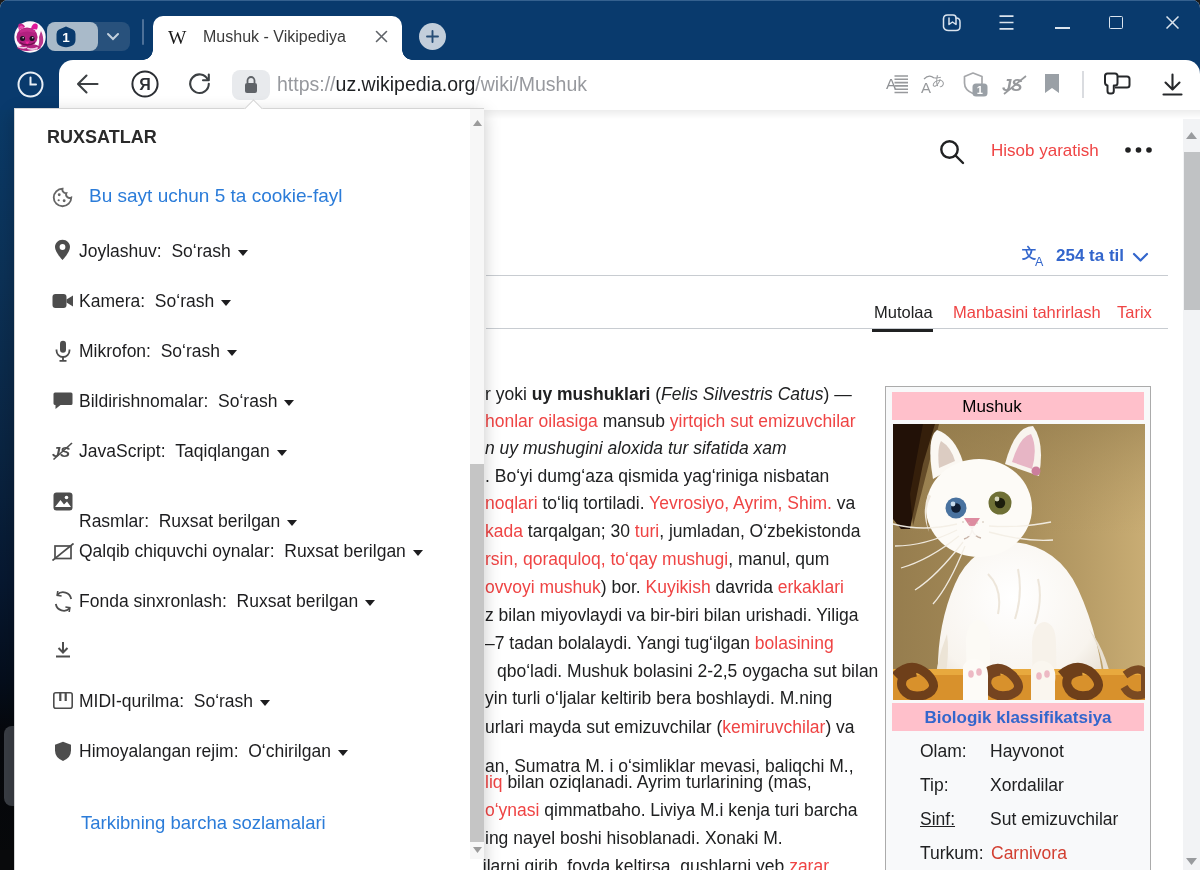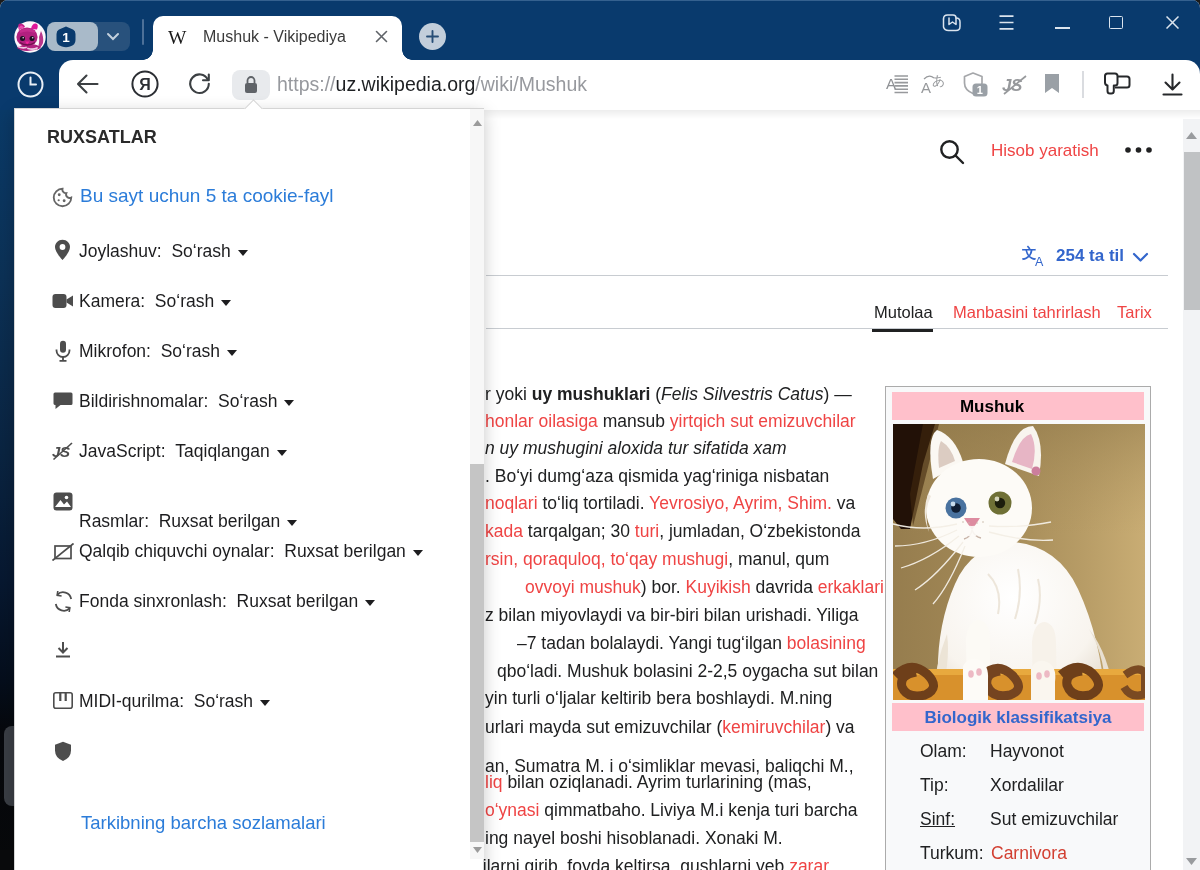--- a/index.html
+++ b/index.html
@@ -52,38 +52,38 @@
       <div class="abs" style="left:872px;top:219px;width:61px;height:2.5px;background:#202122;"></div>
 
       <div id="article" class="wtext">
         <div class="t" style="left:485px;top:274px;">r yoki <b>uy mushuklari</b> (<i>Felis Silvestris Catus</i>) —</div>
         <div class="t" style="left:485px;top:301px;"><span class="wblue">honlar oilasiga</span> mansub <span class="wblue">yirtqich sut emizuvchilar</span></div>
         <div class="t" style="left:485px;top:328px;font-style:italic;">n uy mushugini aloxida tur sifatida xam</div>
         <div class="t" style="left:485px;top:356px;">. Boʻyi dumgʻaza qismida yagʻriniga nisbatan</div>
         <div class="t" style="left:485px;top:383px;"><span class="wblue">noqlari</span> toʻliq tortiladi. <span class="wblue">Yevrosiyo,</span> <span class="wblue">Ayrim,</span> <span class="wblue">Shim.</span> va</div>
         <div class="t" style="left:485px;top:411px;"><span class="wblue">kada</span> tarqalgan; 30 <span class="wblue">turi</span>, jumladan, Oʻzbekistonda</div>
         <div class="t" style="left:485px;top:439px;"><span class="wblue">rsin, qoraquloq, toʻqay mushugi</span>, manul, qum</div>
-        <div class="t" style="left:485px;top:467px;padding-left:40px;"><span class="wblue">ovvoyi mushuk</span>) bor. <span class="wblue">Kuyikish</span> davrida <span class="wblue">erkaklari</span></div>
+        <div class="t" style="left:485px;top:467px;"><span class="wblue">ovvoyi mushuk</span>) bor. <span class="wblue">Kuyikish</span> davrida <span class="wblue">erkaklari</span></div>
         <div class="t" style="left:485px;top:495px;">z bilan miyovlaydi va bir-biri bilan urishadi. Yiliga</div>
-        <div class="t" style="left:485px;top:523px;margin-left:32px;">–7 tadan bolalaydi. Yangi tugʻilgan <span class="wblue">bolasining</span></div>
+        <div class="t" style="left:485px;top:523px;">–7 tadan bolalaydi. Yangi tugʻilgan <span class="wblue">bolasining</span></div>
         <div class="t" style="left:497px;top:551px;">qboʻladi. Mushuk bolasini 2-2,5 oygacha sut bilan</div>
         <div class="t" style="left:485px;top:578px;">yin turli oʻljalar keltirib bera boshlaydi. M.ning</div>
         <div class="t" style="left:485px;top:607px;">urlari mayda sut emizuvchilar (<span class="wblue">kemiruvchilar</span>) va</div>
         <div class="t" style="left:485px;top:646px;">an, Sumatra M. i oʻsimliklar mevasi, baliqchi M.,</div>
         <div class="t" style="left:485px;top:662px;"><span class="wblue">liq</span> bilan oziqlanadi. Ayrim turlarining (mas,</div>
         <div class="t" style="left:485px;top:690px;"><span class="wblue">oʻynasi</span> qimmatbaho. Liviya M.i kenja turi barcha</div>
         <div class="t" style="left:485px;top:718px;">ing nayel boshi hisoblanadi. Xonaki M.</div>
         <div class="t" style="left:403px;top:746px;">kemiruvchilarni qirib, foyda keltirsa, qushlarni yeb <span class="wblue">zarar</span></div>
       </div>
 
       <div class="abs" style="left:95px;top:751px;width:273px;height:9px;border:1px solid #bbb;background:linear-gradient(90deg,#2a1a12 0%,#55301c 6%,#8a5a35 12%,#b08a55 20%,#caa87a 30%,#e8d8c0 42%,#f2e4e0 52%,#eed8d8 60%,#e0c8b0 72%,#caa06a 82%,#7a4a28 92%,#3a2415 100%);"></div>
 
       <div class="abs" style="left:885px;top:276px;width:266px;height:500px;border:1px solid #ababab;background:#f8f9fa;"></div>
       <div class="abs" style="left:892px;top:282px;width:252px;height:28px;background:#ffc0cb;"></div>
-      <div class="t" style="left:892px;top:287px;width:200px;text-align:center;font-size:17px;font-weight:bold;color:#000;">Mushuk</div>
+      <div class="t" style="left:892px;top:287px;width:200px;text-align:center;font-size:17px;font-weight:normal;color:#000;">Mushuk</div>
       <div id="catphoto" class="abs" style="left:893px;top:314px;width:252px;height:276px;overflow:hidden;">
         <svg width="252" height="276" viewBox="0 0 252 276">
           <defs>
             <linearGradient id="bgw" x1="0" y1="0" x2="1" y2="0">
               <stop offset="0" stop-color="#967d4e"></stop>
                 <stop offset="0.45" stop-color="#a58b58"></stop>
               <stop offset="0.75" stop-color="#b79c66"></stop>
                 <stop offset="1" stop-color="#c9ad74"></stop>
             </linearGradient>
             <linearGradient id="bgv" x1="0" y1="0" x2="0" y2="1">
@@ -314,21 +314,21 @@
   <div id="panel" class="abs" style="left:14px;top:108px;width:470px;height:788px;background:#fff;border:1px solid #d5d5d5;box-shadow:0 5px 16px rgba(0,0,0,0.22);">
     <div class="abs" style="left:232px;top:-7px;width:13px;height:13px;background:#fff;border-left:1px solid #d5d5d5;border-top:1px solid #d5d5d5;transform:rotate(45deg);"></div>
     <div class="t" style="left:32px;top:18px;font-size:18px;font-weight:bold;color:#2a2a2a;">RUXSATLAR</div>
     <div id="rows" style="position:absolute;left:0;top:0;width:455px;height:750px;color:#1d1d1f;font-size:17.5px;">
       <svg class="abs" style="left:36px;top:77px;" width="23" height="23" viewBox="0 0 21 21">
         <path d="M18.5 10.5 A8 8 0 1 1 10.5 2.5 A3.2 3.2 0 0 0 14 6.5 A3.2 3.2 0 0 0 18.5 10.5 Z" fill="none" stroke="#666" stroke-width="1.7"></path>
         <circle cx="7.5" cy="8" r="1.3" fill="#666"></circle>
           <circle cx="12" cy="13.5" r="1.3" fill="#666"></circle>
           <circle cx="7" cy="13" r="1" fill="#666"></circle>
       </svg>
-      <div class="t" style="left:65px;top:76px;color:#2b7cd9;font-size:19px;">Bu sayt uchun 5 ta cookie-fayl</div>
+      <div class="t" style="left:74px;top:76px;color:#2b7cd9;font-size:19px;">Bu sayt uchun 5 ta cookie-fayl</div>
       <svg class="abs" style="left:39px;top:130px;" width="17" height="22" viewBox="0 0 17 22">
         <path d="M8.5 0.8 C4.2 0.8 1 4.1 1 8.1 C1 13.5 8.5 21 8.5 21 C8.5 21 16 13.5 16 8.1 C16 4.1 12.8 0.8 8.5 0.8 Z" fill="#4d4d4d"></path>
         <circle cx="8.5" cy="8" r="2.9" fill="#fff"></circle>
       </svg>
       <div class="t" style="left:64px;top:131.5px;">Joylashuv:&nbsp;&nbsp;Soʻrash<span class="car"></span></div>
       <svg class="abs" style="left:37px;top:184px;" width="22" height="16" viewBox="0 0 22 16">
         <rect x="0.5" y="1" width="14" height="14" rx="3" fill="#4d4d4d"></rect>
         <path d="M14.5 6.5 L21 2.5 V13.5 L14.5 9.5 Z" fill="#4d4d4d"></path>
       </svg>
       <div class="t" style="left:64px;top:182px;">Kamera:&nbsp;&nbsp;Soʻrash<span class="car"></span></div>
@@ -371,20 +371,21 @@
         <path d="M2 15.5 H16" stroke="#4d4d4d" stroke-width="2"></path>
       </svg>
       <svg class="abs" style="left:38px;top:583px;" width="20" height="17" viewBox="0 0 20 17">
         <rect x="0.8" y="0.8" width="18.4" height="15.4" rx="2" fill="none" stroke="#4d4d4d" stroke-width="1.6"></rect>
         <path d="M7.3 0.8 V9 M12.7 0.8 V9" stroke="#4d4d4d" stroke-width="2.2"></path>
       </svg>
       <div class="t" style="left:64px;top:582px;">MIDI-qurilma:&nbsp;&nbsp;Soʻrash<span class="car"></span></div>
       <svg class="abs" style="left:39px;top:632px;" width="18" height="21" viewBox="0 0 18 21">
         <path d="M9 0.8 L17 3.8 V9.5 Q17 16.5 9 20 Q1 16.5 1 9.5 V3.8 Z" fill="#4d4d4d"></path>
       </svg>
+      <div class="t" style="left:64px;top:632px;">Himoyalangan rejim:&nbsp;&nbsp;Oʻchirilgan<span class="car"></span></div>
       <div class="t" style="left:66px;top:703px;color:#2b7cd9;font-size:18.5px;">Tarkibning barcha sozlamalari</div>
     </div>
 
     <div class="abs" style="left:455px;top:0;width:14px;height:750px;background:#f7f7f7;"></div>
     <svg class="abs" style="left:458px;top:11px;" width="9" height="6" viewBox="0 0 9 6">
         <path d="M0 6 L4.5 0 L9 6 Z" fill="#9b9b9b"></path>
       </svg>
     <div class="abs" style="left:455px;top:355px;width:14px;height:378px;background:#c5c5c5;"></div>
     <svg class="abs" style="left:458px;top:738px;" width="9" height="6" viewBox="0 0 9 6">
         <path d="M0 0 L4.5 6 L9 0 Z" fill="#9b9b9b"></path>

